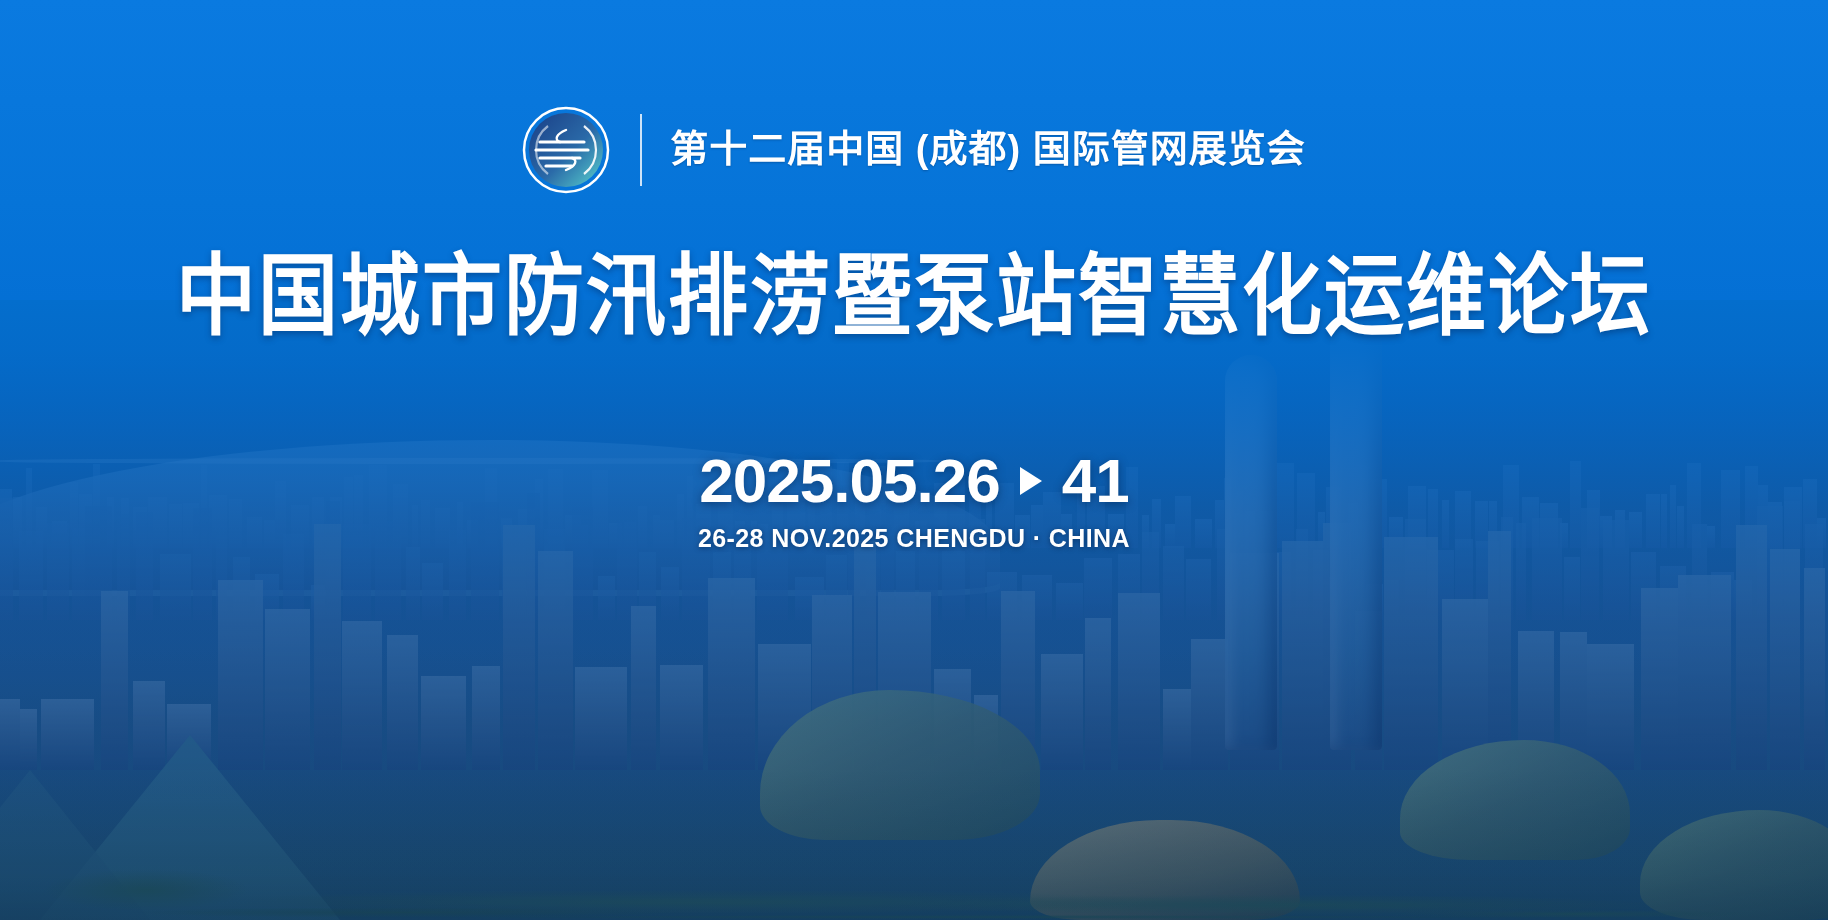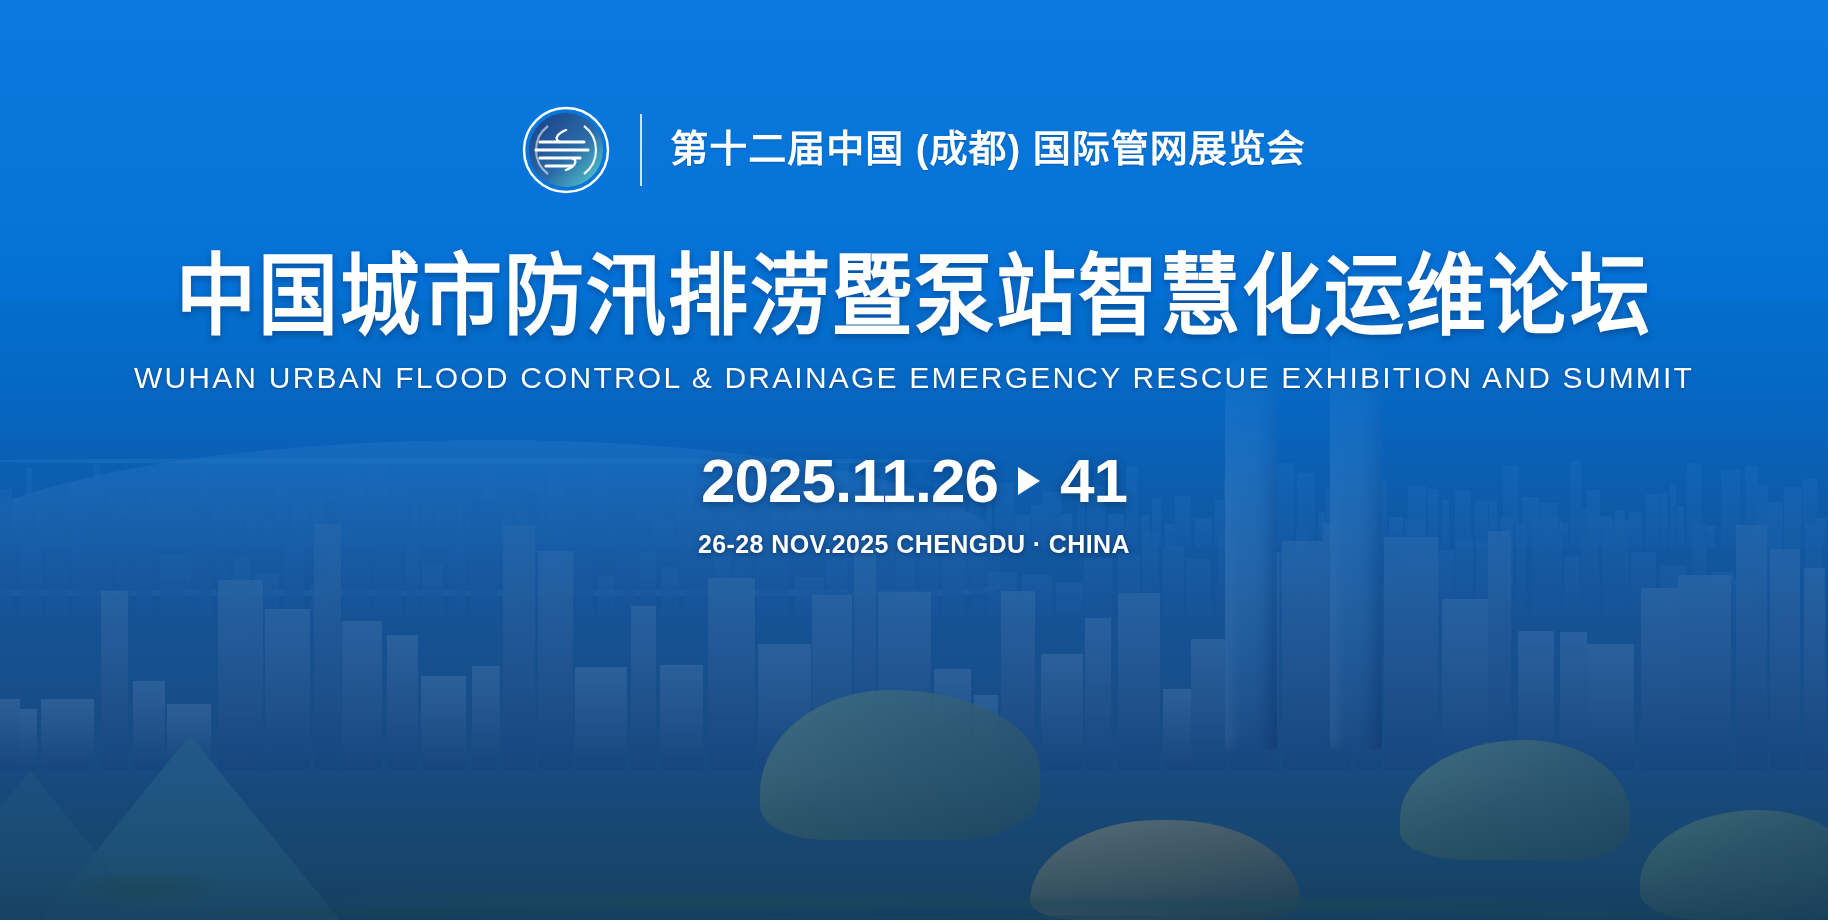--- a/index.html
+++ b/index.html
@@ -268,21 +268,21 @@
   }
   .date-arrow{
     width:0;height:0;
     border-left:22px solid #ffffff;
     border-top:14px solid transparent;
     border-bottom:14px solid transparent;
     display:inline-block;
     margin:0 2px;
   }
   .date-en{
-    margin-top:18px;
+    margin-top:12px;
     font-size:25px;
     font-weight:600;
     color:#ffffff;
     letter-spacing:.4px;
     text-shadow:0 1px 5px rgba(0,30,70,.6);
   }
   .venue{
     margin-top:12px;
     font-size:29px;
     font-weight:500;
@@ -611,26 +611,25 @@
     <div class="divider"></div>
 
 
     <div class="head-text">
       <div class="head-cn">第十二届中国 (成都) 国际管网展览会</div>
     </div>
   </div>
 
   <div class="main">
     <div class="title-cn">中国城市防汛排涝暨泵站智慧化运维论坛</div>
-    <div class="title-en">WUHAN URBAN FLOOD CONTROL &amp; DRAINAGE EMERGENCY RESCUE EXHIBITION AND SUMMIT</div>
   </div>
 
   <div class="dates">
     <div class="date-main">
-      <span>2025.11.26</span>
+      <span>2025.05.26</span>
       <span class="date-arrow"></span>
       <span>41</span>
     </div>
     <div class="date-en">26-28 NOV.2025 CHENGDU · CHINA</div>
   </div>
 
 
 </div>
 
 </body></html>

